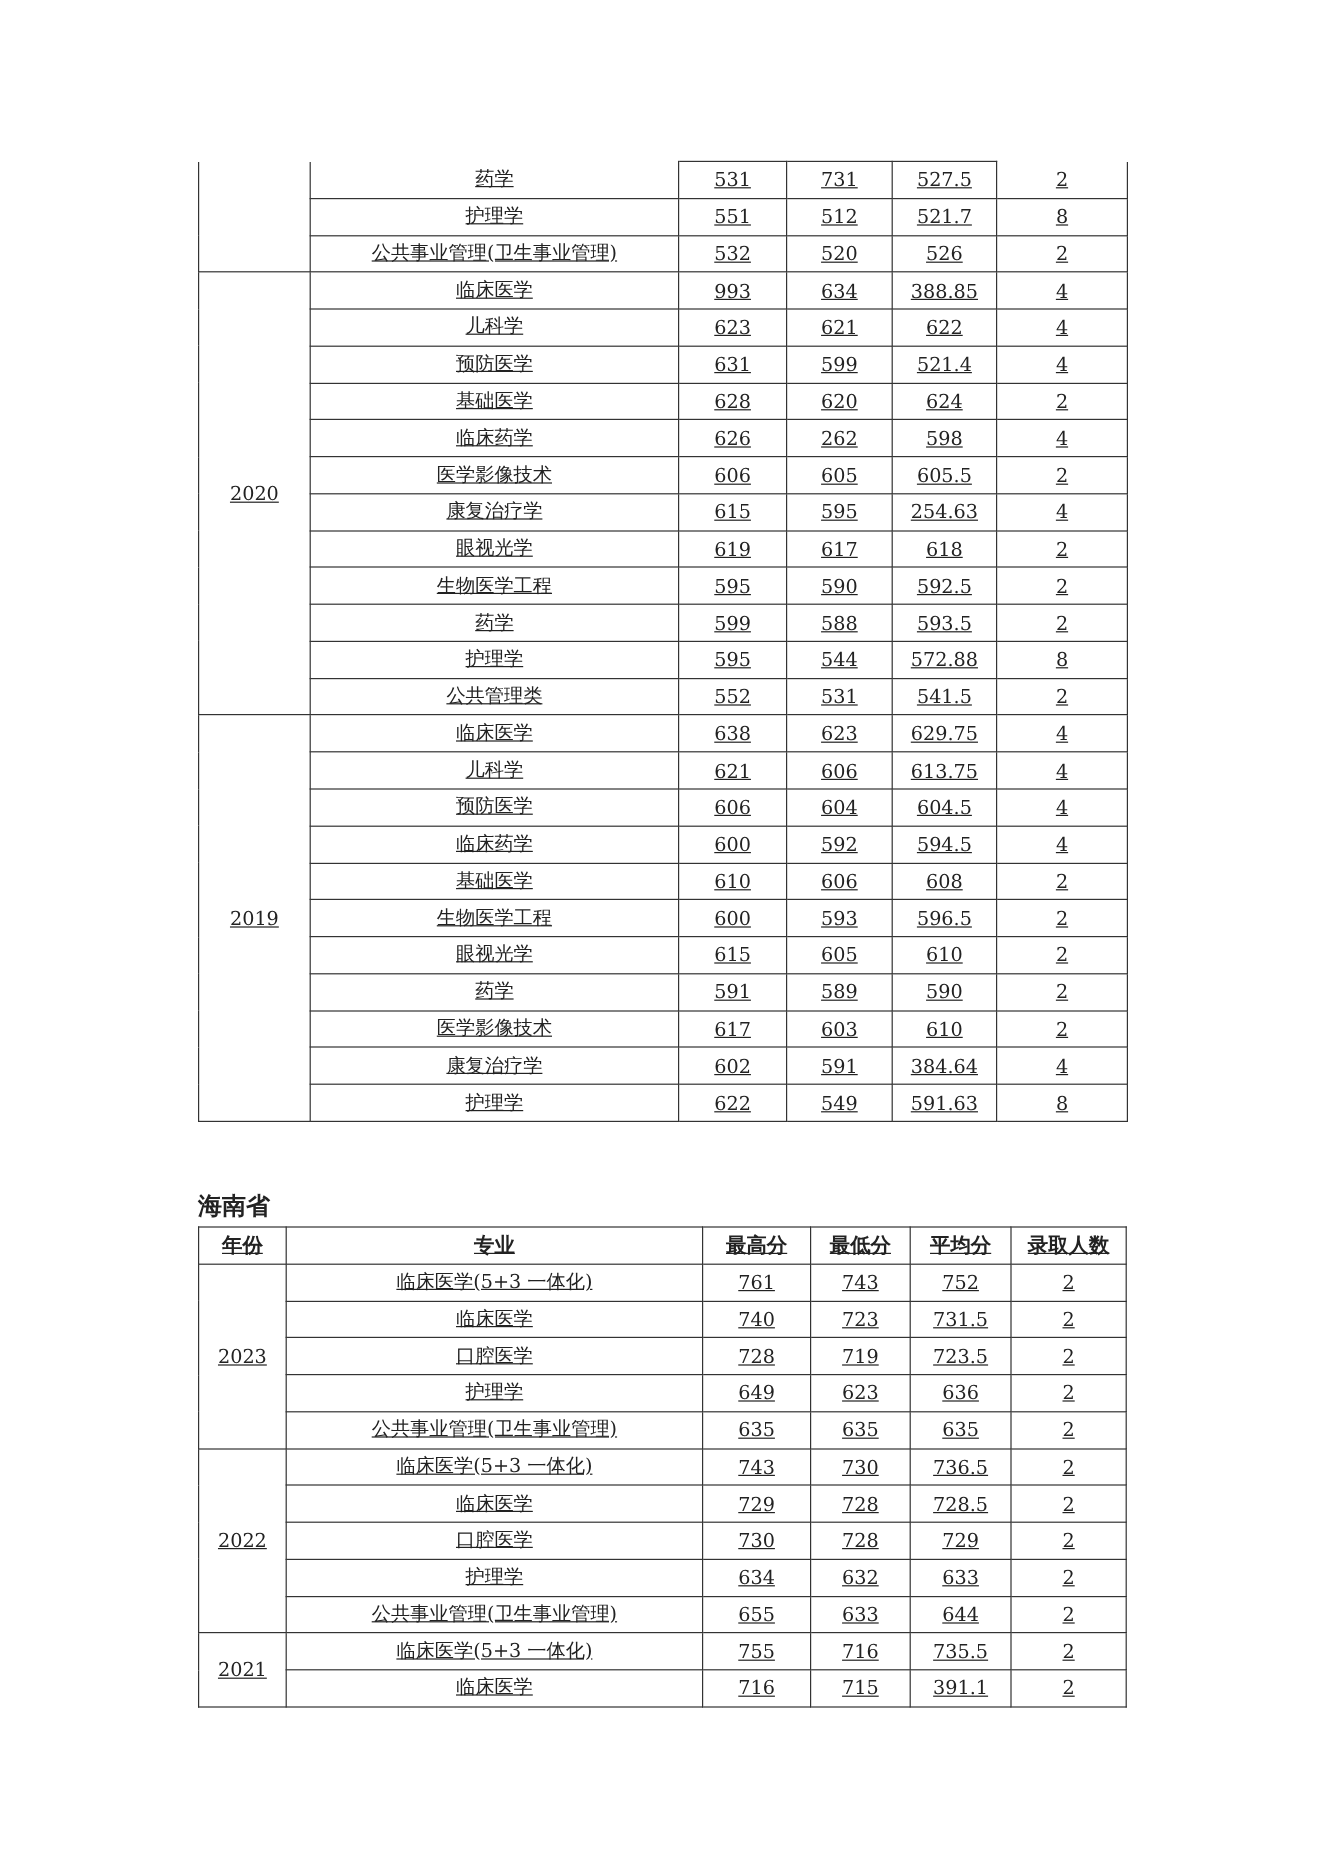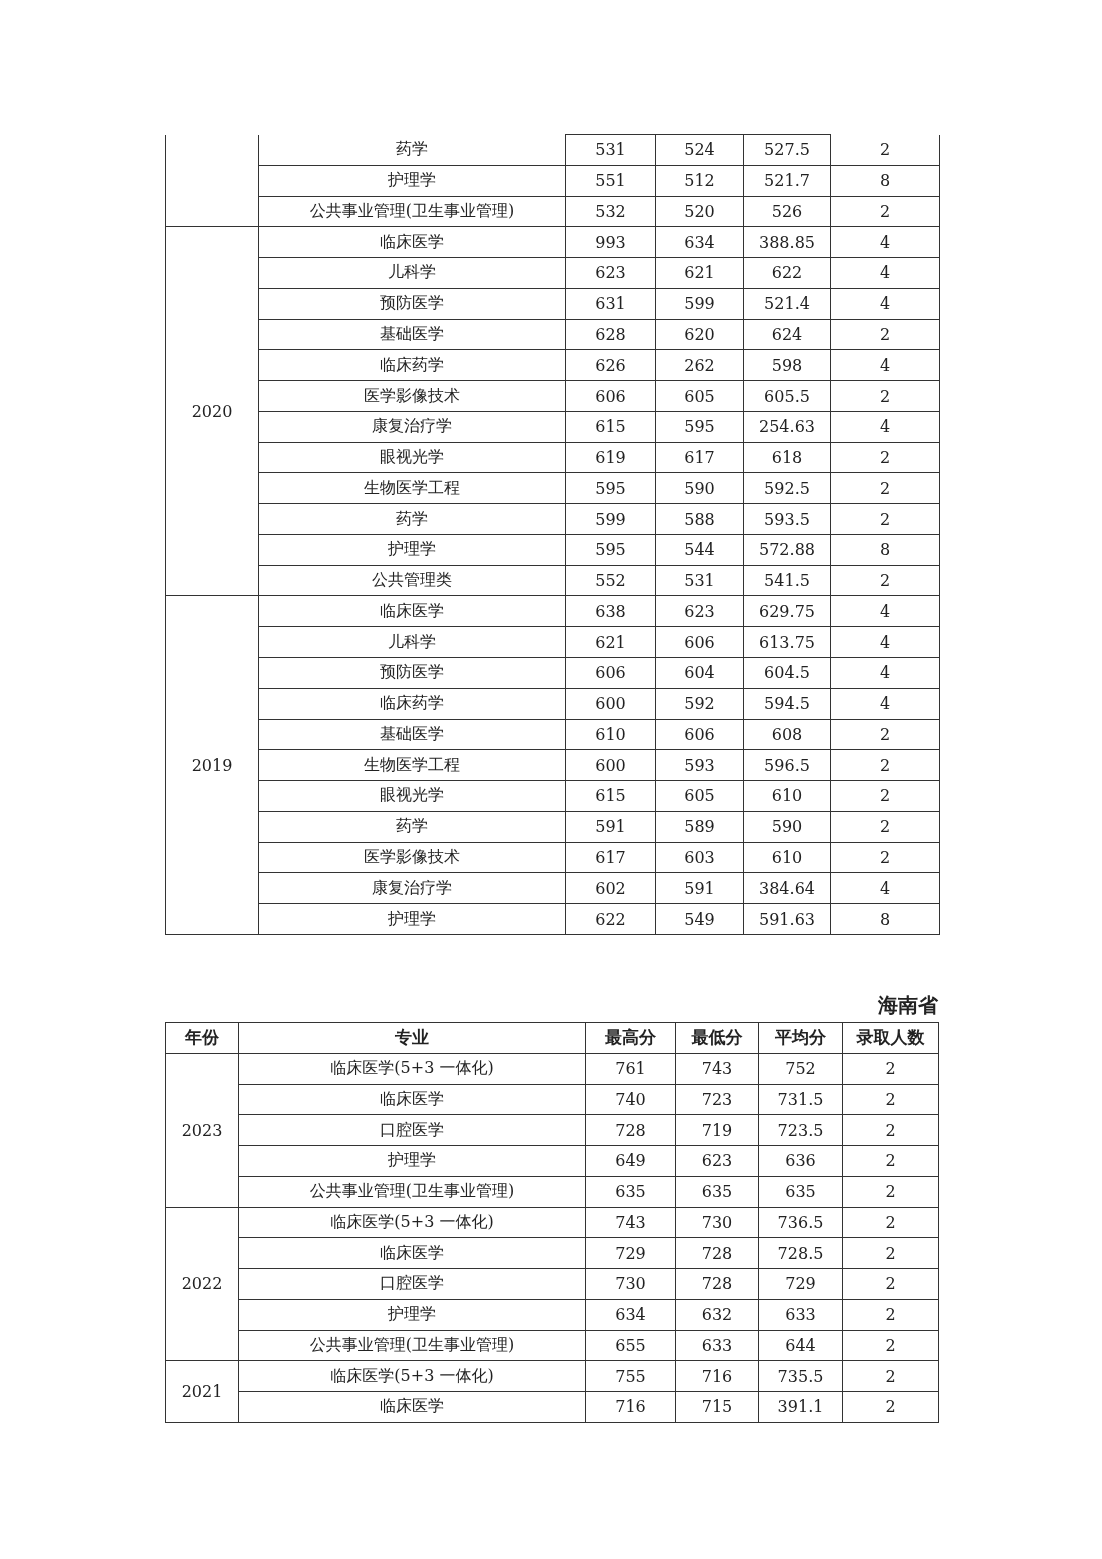--- a/index.html
+++ b/index.html
@@ -1,48 +1,48 @@
 <!DOCTYPE html>
 <html><head>
 <meta charset="utf-8">
 <style>
   html, body { margin: 0; padding: 0; background: #ffffff; }
   body { width: 1102px; height: 1559px; position: relative; overflow: hidden;
          font-family: "DejaVu Serif", "Liberation Serif", serif; color: #222; }
-  table { border-collapse: collapse; position: absolute; table-layout: fixed; }
+  table { border-collapse: collapse; position: absolute; table-layout: fixed; text-decoration: underline; }
   td, th { border: 1px solid #333; text-align: center; vertical-align: middle;
            padding: 0; font-size: 16px; font-weight: normal; white-space: nowrap; overflow: hidden; }
   th { font-family: "DejaVu Sans", "Liberation Sans", sans-serif; font-weight: bold; font-size: 17px; }
   #t1 { left: 165px; top: 134px; width: 774px; }
   #t1 td { height: 29.77px; }
   #t1 tr.first td { border-top: none; }
   #t1 tr.first td.num { border-top: 1px solid #333; }
   #t2 { left: 165px; top: 1022px; width: 773px; }
   #t2 td, #t2 th { height: 29.75px; }
-  .title2 { position: absolute; left: 165px; width: 773px; top: 992px; text-align: right;
+  .title2 { position: absolute; left: 165px; width: 773px; top: 992px; text-align: left;
             font-family: "DejaVu Sans", "Liberation Sans", sans-serif; font-weight: bold; font-size: 20px; }
 </style>
 </head>
 <body>
 
 <table id="t1">
   <colgroup>
     <col style="width:93px">
       <col style="width:307px">
       <col style="width:90px">
     <col style="width:88px">
       <col style="width:87px">
       <col style="width:109px">
   </colgroup>
   <tbody>
       <tr class="first">
         <td rowspan="3"></td>
         <td>药学</td>
         <td class="num">531</td>
-        <td class="num">524</td>
+        <td class="num">731</td>
         <td class="num">527.5</td>
         <td>2</td>
       </tr>
       <tr>
         <td>护理学</td>
         <td class="num">551</td>
         <td class="num">512</td>
         <td class="num">521.7</td>
         <td>8</td>
       </tr>

